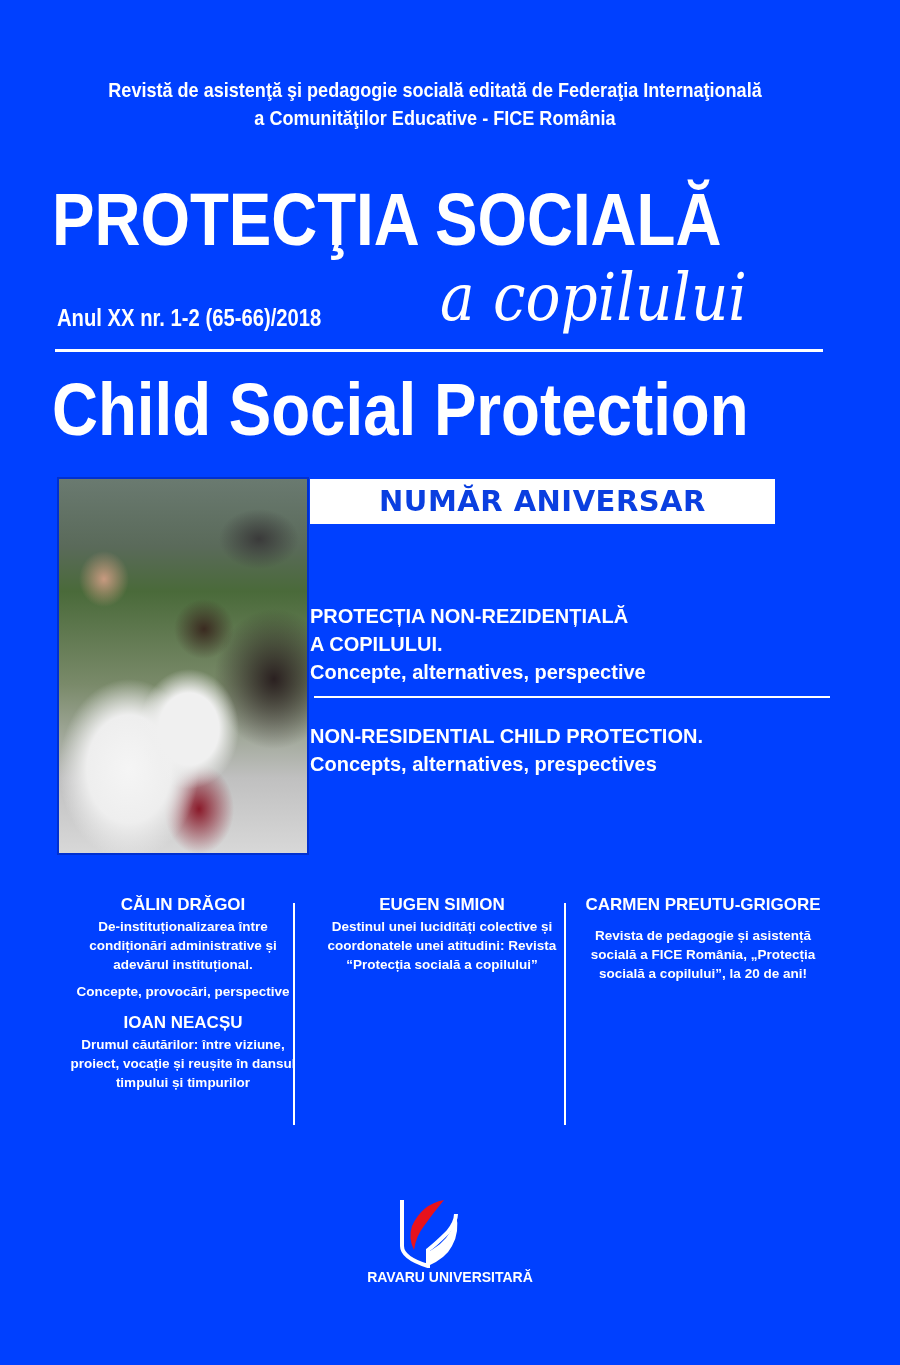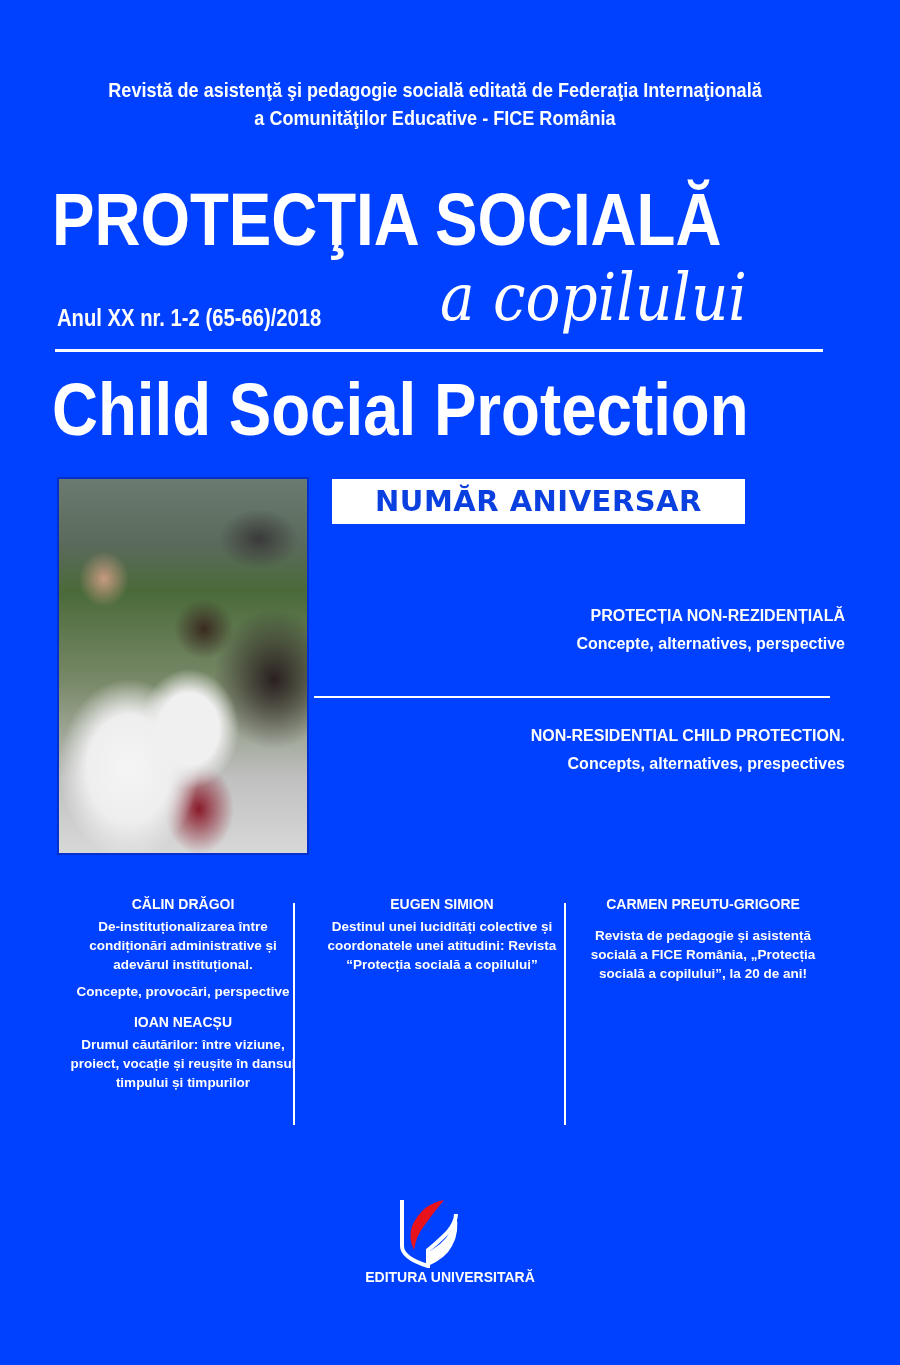--- a/index.html
+++ b/index.html
@@ -53,38 +53,38 @@
         radial-gradient(ellipse 50px 60px at 130px 250px, #f0f0f0 0, #f0f0f0 60%, transparent 100%),
         radial-gradient(ellipse 70px 90px at 70px 290px, #f5f5f5 0, #eeeeee 60%, transparent 100%),
         radial-gradient(ellipse 35px 45px at 140px 330px, #8a1a2a 0, transparent 100%),
         radial-gradient(ellipse 60px 70px at 215px 200px, #2a2020 0, transparent 100%),
         radial-gradient(ellipse 30px 30px at 145px 150px, #3a2a20 0, transparent 100%),
         radial-gradient(ellipse 25px 28px at 45px 100px, #c89a80 0, transparent 100%),
         linear-gradient(180deg, #6a7a70 0%, #5a6a5a 18%, #4a6a3a 30%, #7a8a6a 55%, #c0c0c0 80%, #d8d8d8 100%);
       overflow: hidden;
     }
     .badge {
-      left: 332px; top: 479px; width: 413px; height: 45px;
+      left: 310px; top: 479px; width: 465px; height: 45px;
       background: #ffffff; color: #0a3fe0;
       font-family: "DejaVu Sans", sans-serif;
       font-weight: bold; font-size: 29px; line-height: 45px;
       text-align: center; letter-spacing: 0.5px;
     }
     .feature {
-      left: 310px; width: 535px; text-align: right;
-      font-weight: bold; font-size: 16px; line-height: 28px;
+      left: 310px; width: 535px; text-align: left;
+      font-weight: bold; font-size: 20px; line-height: 28px;
     }
     #feat-ro { top: 602px; }
     #rule-mid { left: 314px; top: 696px; width: 516px; height: 2px; }
     #feat-en { top: 714px; margin-top: 8px; }
     .col {
       top: 895px; text-align: center;
       font-weight: bold; font-size: 13.5px; line-height: 19px;
     }
-    .col .author { margin-bottom: 3px; font-size: 14px; }
+    .col .author { margin-bottom: 3px; font-size: 17px; }
     .col .article { margin-bottom: 12px; }
     .col .article p { margin: 0 0 8px 0; }
     #col1 { left: 64px; width: 238px; }
     #col2 { left: 308px; width: 268px; }
     #col3 { left: 572px; width: 262px; }
     .vrule { width: 2px; background: #ffffff; top: 903px; height: 222px; }
     #vr1 { left: 293px; }
     #vr2 { left: 564px; }
     .logo { left: 396px; top: 1196px; width: 78px; height: 72px; }
     .publisher-name {
@@ -103,20 +103,21 @@
 <div class="abs issue">Anul XX  nr. 1-2 (65-66)/2018</div>
 <div class="abs rule" id="rule-top"></div>
 <div class="abs title-en">Child Social Protection</div>
 
 <div class="abs photo"></div>
 
 <div class="abs badge">NUMĂR ANIVERSAR</div>
 
 <div class="abs feature" id="feat-ro">
   <div>PROTECȚIA NON-REZIDENȚIALĂ</div>
+  <div>A COPILULUI.</div>
   <div>Concepte, alternatives, perspective</div>
 </div>
 <div class="abs rule" id="rule-mid"></div>
 <div class="abs feature" id="feat-en">
   <div>NON-RESIDENTIAL CHILD PROTECTION.</div>
   <div>Concepts, alternatives, prespectives</div>
 </div>
 
 <div class="abs col" id="col1">
   <div class="article">
@@ -150,13 +151,13 @@
   </div>
 </div>
 
 <div class="abs logo">
   <svg width="78" height="72" viewBox="0 0 78 72">
     <path d="M6 4 L6 50 Q6 62 32 70 L32 54 Q40 48 52 36 Q60 26 60 18" fill="none" stroke="#ffffff" stroke-width="4"></path>
     <path d="M60 18 Q58 36 44 48 Q36 54 32 56 L32 70 Q50 62 56 50 Q64 36 60 18 Z" fill="#ffffff"></path>
     <path d="M48 4 Q26 8 16 30 Q12 42 18 54 Q20 40 28 30 Q38 16 48 4 Z" fill="#e8121c"></path>
   </svg>
 </div>
-<div class="abs publisher-name">EDITURA UNIVERSITARĂ</div>
+<div class="abs publisher-name">RAVARU UNIVERSITARĂ</div>
 
 </body></html>

